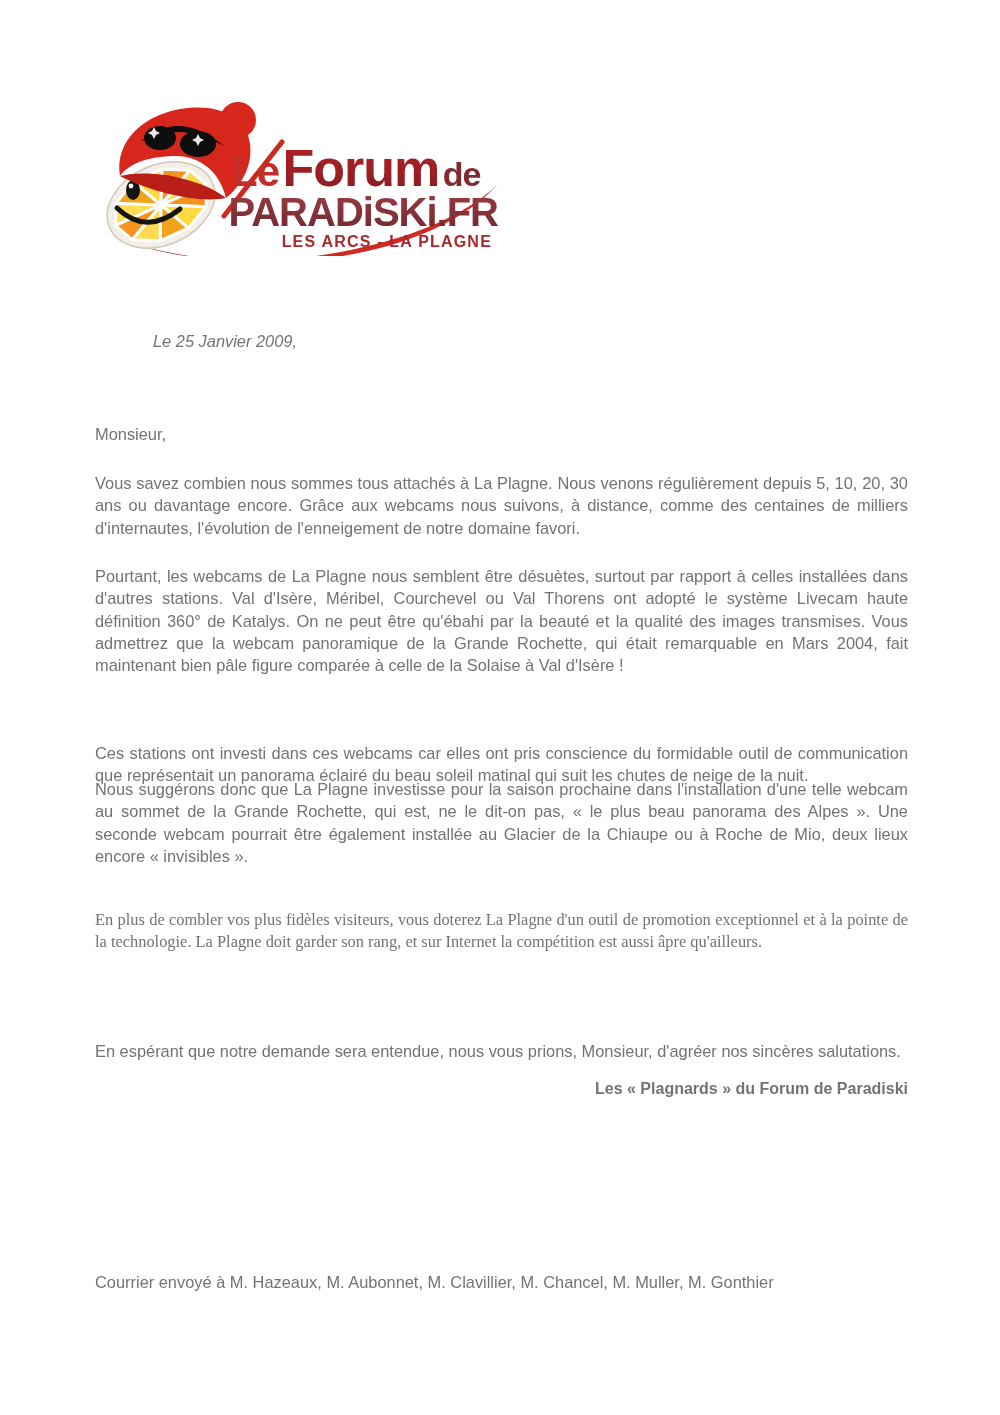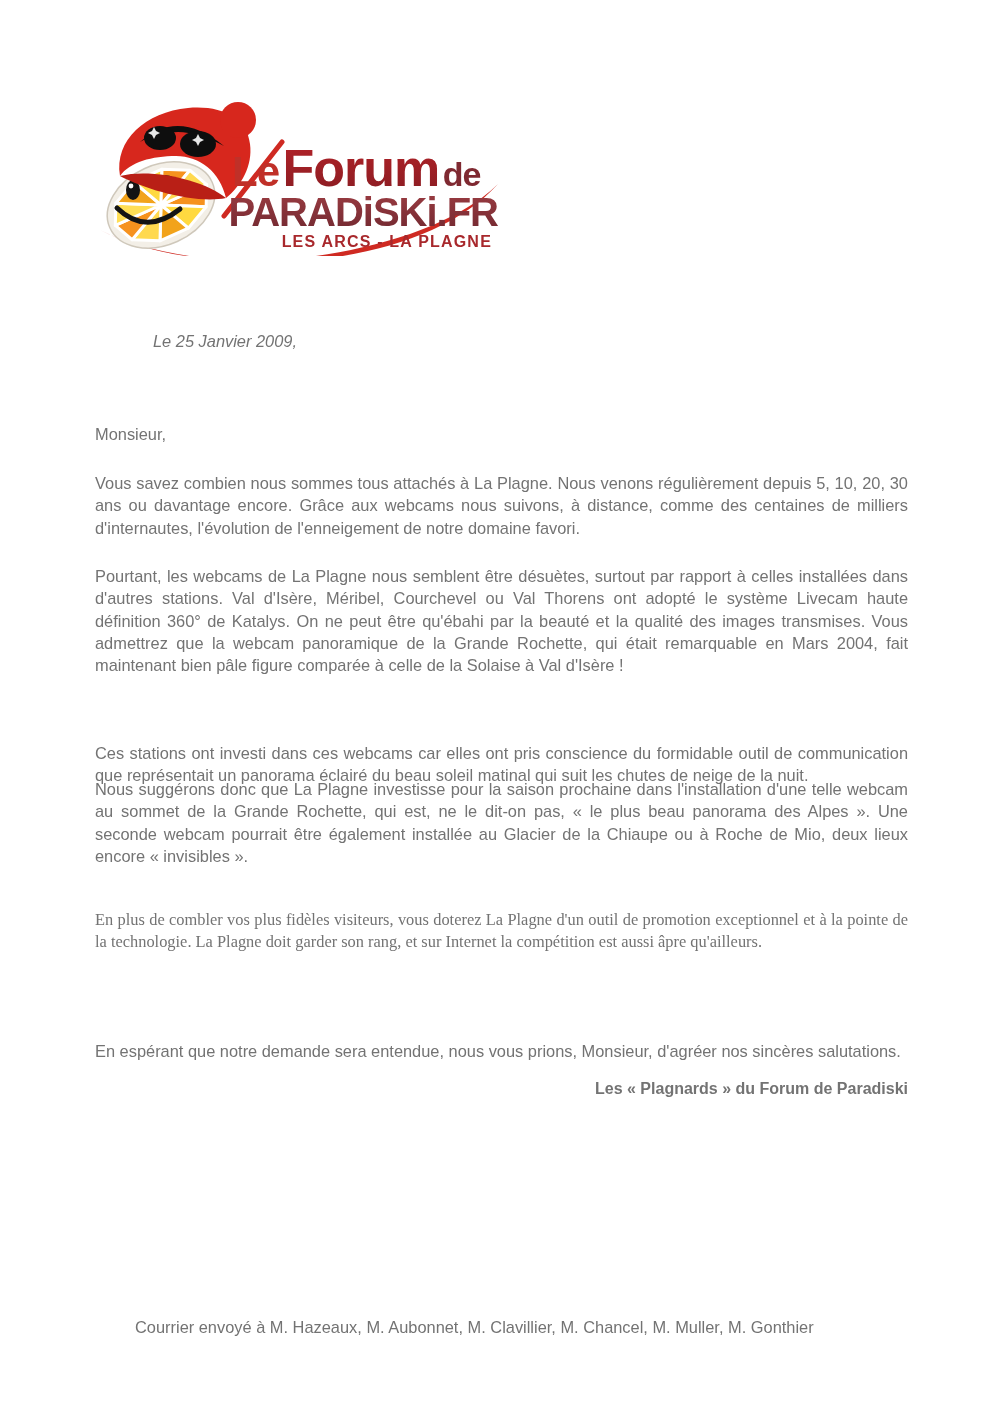--- a/index.html
+++ b/index.html
@@ -29,21 +29,21 @@
   .date-line      { top: 330px; left: 153px; width: 400px; font-style: italic; }
   .salutation     { top: 423px; }
   .para           { text-align: justify; margin: 0; }
   .p1 { top: 472px; }
   .p2 { top: 565px; }
   .p3 { top: 713px; margin-top: 29px; }
   .p4 { top: 778px; }
   .p5 { top: 909px; font-family: Liberation Serif, serif; }
   .p6 { top: 996px; margin-top: 44px; }
   .signature-line { top: 1078px; text-align: right; font-weight: bold; font-size: 16px; }
-  .footer-line    { top: 1316px; margin-left: 40px; }
+  .footer-line    { top: 1271px; }
   .logo-text { font-family: "Liberation Sans", sans-serif; font-weight: bold; }
 </style>
 </head>
 <body>
 
 <div class="page">
 
   <svg class="logo-svg" viewBox="0 0 400 160" xmlns="http://www.w3.org/2000/svg">
     <defs>
       <linearGradient id="gradForum" x1="0" y1="0" x2="0" y2="1">

